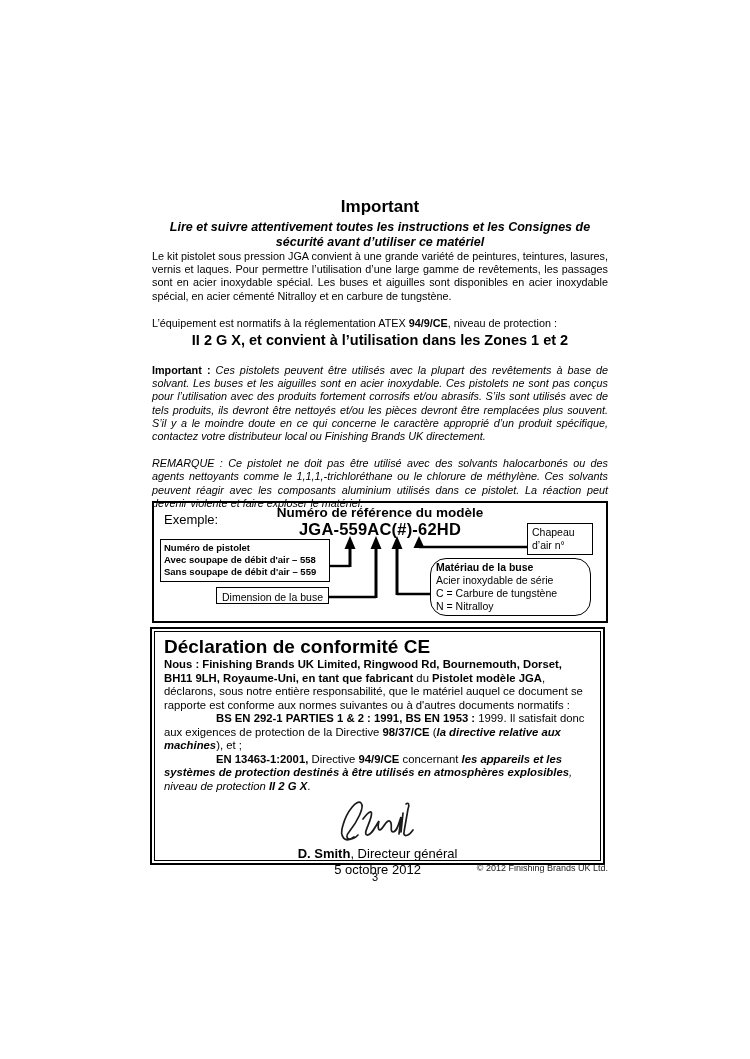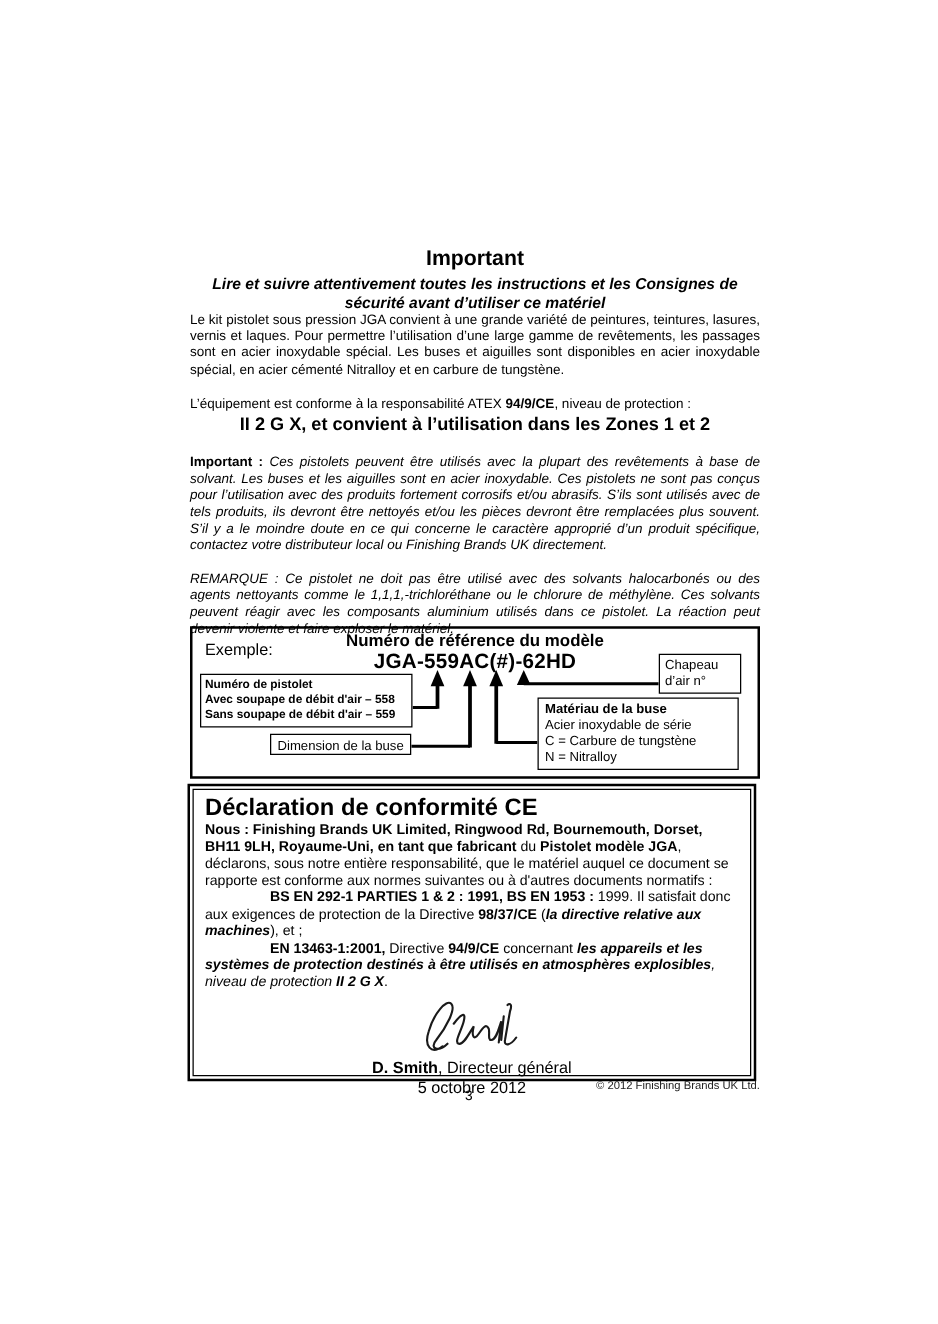--- a/index.html
+++ b/index.html
@@ -17,21 +17,21 @@
 
   
   .model-box{position:absolute;left:152px;top:501px;width:452px;height:118px;border:2px solid #000;}
   .mb-title{position:absolute;left:0;right:0;top:2px;text-align:center;font-size:13.5px;font-weight:bold;}
   .mb-example{position:absolute;left:10px;top:9px;font-size:13px;}
   .mb-model{position:absolute;left:0;right:0;top:17px;text-align:center;font-size:16.5px;font-weight:bold;letter-spacing:0.2px;}
   .lbl-box{position:absolute;border:1px solid #000;background:#fff;box-sizing:border-box;}
   .gun-box{left:6px;top:36px;width:170px;height:43px;padding:2px 3px;font-size:9.5px;font-weight:bold;line-height:12px;white-space:nowrap;}
   .cap-box{left:373px;top:20px;width:66px;height:32px;padding:2px 4px;font-size:10.5px;line-height:13px;}
   .dim-box{left:62px;top:84px;width:113px;height:17px;font-size:10.5px;text-align:center;line-height:19px;}
-  .mat-box{left:276px;top:55px;width:161px;height:58px;padding:2px 5px;font-size:10.5px;line-height:13px;}
+  .mat-box{left:276px;top:55px;width:161px;height:58px;padding:2px 5px;font-size:10.5px;line-height:13px;border-radius:16px;}
   .mat-title{font-weight:bold;}
   .arrows{position:absolute;left:0;top:0;width:452px;height:118px;}
 
   
   .decl-box{position:absolute;left:150px;top:627px;width:455px;height:238px;border:2px solid #000;box-sizing:border-box;padding:2px;}
   .decl-inner{border:1px solid #000;width:100%;height:100%;box-sizing:border-box;padding:3px 9px;}
   .decl-title{font-size:19px;font-weight:bold;margin:0;line-height:23px;}
   .decl-p{font-size:11.3px;line-height:13.5px;margin:0;text-align:left;}
   .indent{text-indent:52px;}
   .sig-wrap{text-align:center;margin-top:1px;height:52px;}
@@ -43,21 +43,21 @@
 </style>
 </head>
 <body>
 
 <div class="page">
 
   <div class="content">
     <p class="h-important">Important</p>
     <p class="subtitle">Lire et suivre attentivement toutes les instructions et les Consignes de sécurité avant d’utiliser ce matériel</p>
     <p class="body-p">Le kit pistolet sous pression JGA convient à une grande variété de peintures, teintures, lasures, vernis et laques. Pour permettre l’utilisation d’une large gamme de revêtements, les passages sont en acier inoxydable spécial. Les buses et aiguilles sont disponibles en acier inoxydable spécial, en acier cémenté Nitralloy et en carbure de tungstène.</p>
-    <p class="atex-line"><span>L’équipement est conforme à la responsabilité ATEX </span><span style="font-weight: bold;">94/9/CE</span><span>, niveau de protection :</span></p>
+    <p class="atex-line"><span>L’équipement est normatifs à la réglementation ATEX </span><span style="font-weight: bold;">94/9/CE</span><span>, niveau de protection :</span></p>
     <p class="zones-line">II 2 G X, et convient à l’utilisation dans les Zones 1 et 2</p>
     <p class="body-p note"><span style="font-weight: bold;">Important : </span><span style="font-style: italic;">Ces pistolets peuvent être utilisés avec la plupart des revêtements à base de solvant. Les buses et les aiguilles sont en acier inoxydable. Ces pistolets ne sont pas conçus pour l’utilisation avec des produits fortement corrosifs et/ou abrasifs. S’ils sont utilisés avec de tels produits, ils devront être nettoyés et/ou les pièces devront être remplacées plus souvent. S’il y a le moindre doute en ce qui concerne le caractère approprié d’un produit spécifique, contactez votre distributeur local ou Finishing Brands UK directement.</span></p>
     <p class="body-p note2"><span style="font-style: italic;">REMARQUE : Ce pistolet ne doit pas être utilisé avec des solvants halocarbonés ou des agents nettoyants comme le 1,1,1,-trichloréthane ou le chlorure de méthylène. Ces solvants peuvent réagir avec les composants aluminium utilisés dans ce pistolet. La réaction peut devenir violente et faire exploser le matériel.</span></p>
   </div>
 
   <div class="model-box">
     <div class="mb-title">Numéro de référence du modèle</div>
     <div class="mb-example">Exemple:</div>
     <div class="mb-model">JGA-559AC(#)-62HD</div>
 

